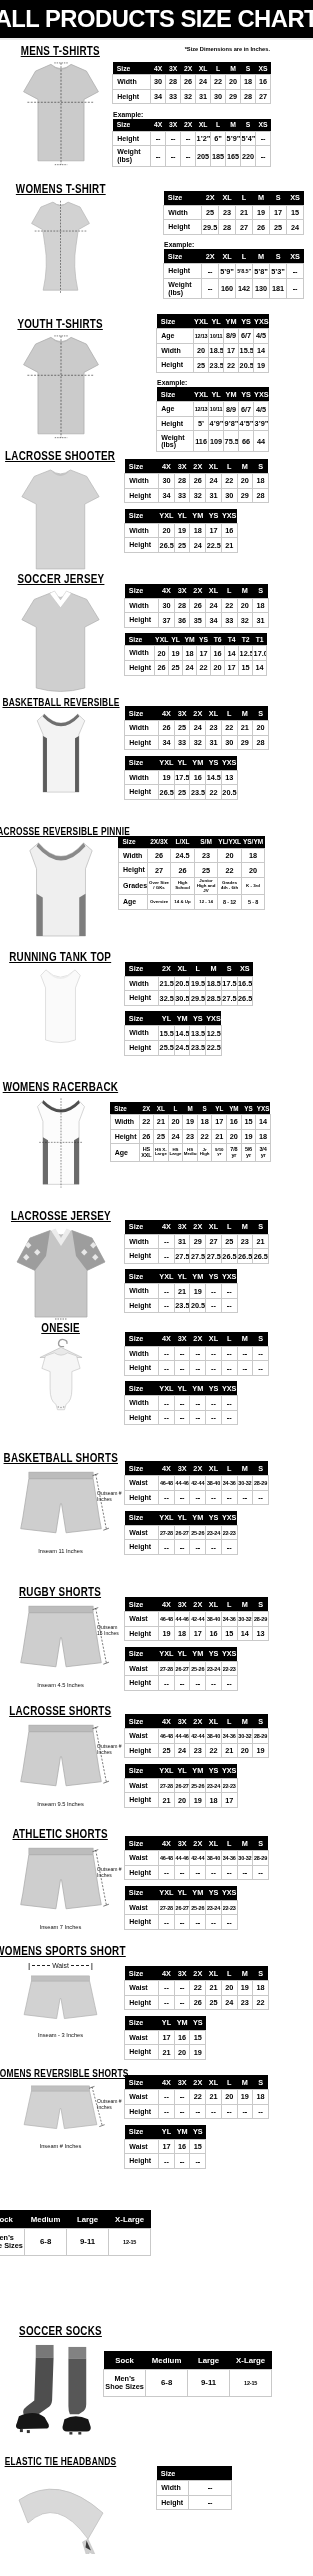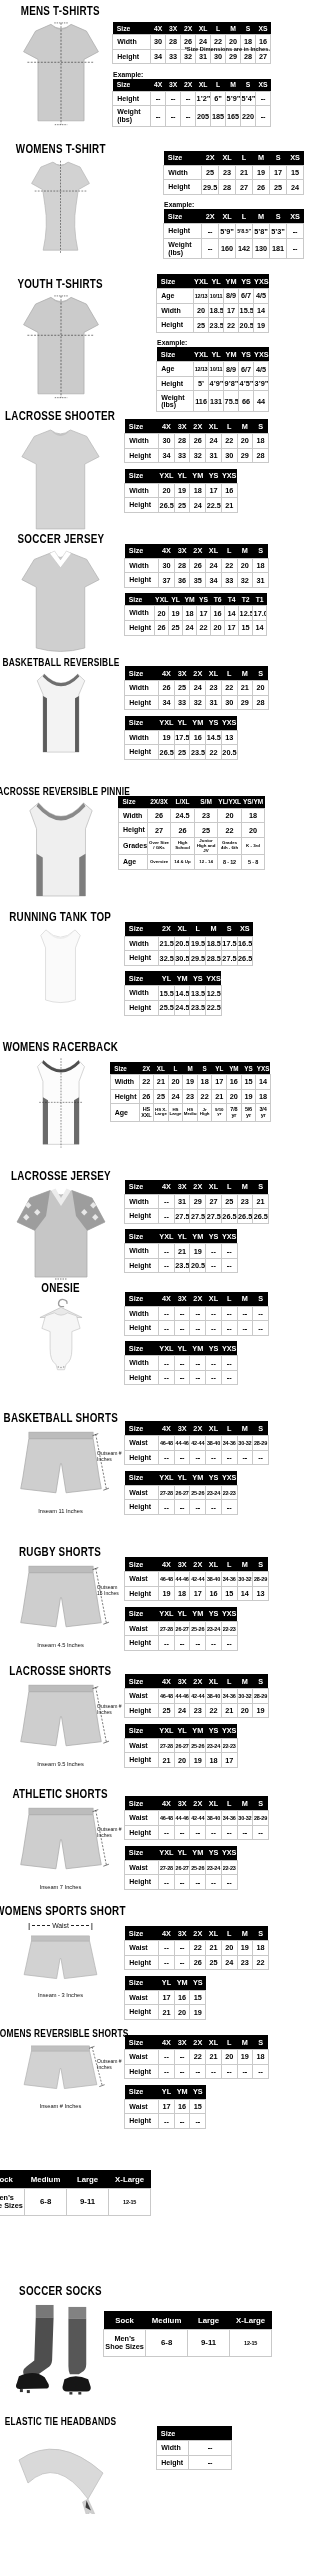--- a/index.html
+++ b/index.html
@@ -4,21 +4,21 @@
 <style>
   html,body{margin:0;padding:0;background:#fff;}
   .page{position:relative;width:313px;height:2576px;background:#fff;color:#000;
         font-family:"Liberation Sans",sans-serif;overflow:hidden;}
   .topbar{height:38px;background:#000;display:flex;align-items:center;justify-content:center;
           border-bottom:2.1px solid #ececec;}
   .topbar h1{margin:0;color:#fff;font-size:24px;font-weight:bold;white-space:nowrap;
              letter-spacing:-0.5px;transform:scaleX(0.99);}
   .dims-note{position:absolute;top:46px;right:43px;font-size:5.7px;font-weight:bold;}
   .section{display:flex;box-sizing:border-box;}
-  .left{width:121px;flex:none;display:flex;flex-direction:column;align-items:center;}
+  .left{width:121px;flex:none;display:flex;flex-direction:column;align-items:center;text-decoration:underline;}
   .sec-title{margin:4.2px 0 1px;font-size:12px;font-weight:bold;white-space:nowrap;
              letter-spacing:0.3px;transform:scaleX(0.82);}
   .sec-title.long{font-size:11px;transform:scaleX(0.76);}
   .product-image{position:relative;width:121px;display:flex;justify-content:center;margin-top:2.1px;}
   .product-image.has-waist{margin-top:12.5px;}
   .right{flex:1;display:flex;flex-direction:column;align-items:flex-start;box-sizing:border-box;
          padding-left:3.1px;}
   table.sizes-table{border-collapse:collapse;table-layout:fixed;margin-bottom:5.2px;}
   .sizes-table th{background:#000;color:#fff;font-size:7.3px;font-weight:bold;padding:2.6px 0.5px;
                   text-align:center;overflow:hidden;}
@@ -41,20 +41,23 @@
   .ann-inseam{position:absolute;left:0;right:0;bottom:-9.4px;text-align:center;font-size:5.7px;color:#111;}
   .waist-ann{position:absolute;top:-10px;left:0;right:0;display:flex;align-items:center;
              justify-content:center;gap:2.1px;font-size:6.8px;color:#111;}
   .waist-ann .dash{width:18px;border-top:0.8px dashed #222;}
   .waist-ann .bar{font-size:6.3px;font-weight:bold;}
 </style>
 </head>
 <body>
 
 <div class="page">
+  <div class="topbar">
+    <h1>ALL PRODUCTS SIZE CHART</h1>
+  </div>
   <div class="dims-note">*Size Dimensions are in Inches.</div>
   <div id="sections">
       <section class="section s-mens-t-shirts" style="height: 138px;">
         <div class="left">
           <h2 class="sec-title">MENS T-SHIRTS</h2>
           <div class="product-image">
             <svg viewBox="0 0 200 222" style="width:96px">
               <path d="M47 21 L79 7 Q100 25 121 7 L153 21 L178 64 L148 80 L148 208 L52 208 L52 80 L22 64 Z" fill="#cbcbcb" stroke="#a9a9a9" stroke-width="1.5"></path>
               <path d="M79 7 Q100 25 121 7 Q112 18 100 18 Q88 18 79 7 Z" fill="#b9b9b9"></path>
               <line x1="100" y1="4" x2="100" y2="216" stroke="#222" stroke-width="1.2" stroke-dasharray="4 3"></line>
@@ -362,21 +365,21 @@
                 <td class="lbl">Height</td>
                 <td>5’</td>
                 <td>4’9”</td>
                 <td>9’8”</td>
                 <td>4’5”</td>
                 <td>3’9”</td>
               </tr>
               <tr>
                 <td class="lbl">Weight (lbs)</td>
                 <td>116</td>
-                <td>131</td>
+                <td>109</td>
                 <td>75.5</td>
                 <td>66</td>
                 <td>44</td>
               </tr>
             </tbody>
           </table>
         </div>
       </section>
       <section class="section s-lacrosse-shooter" style="height: 123px;">
         <div class="left">

